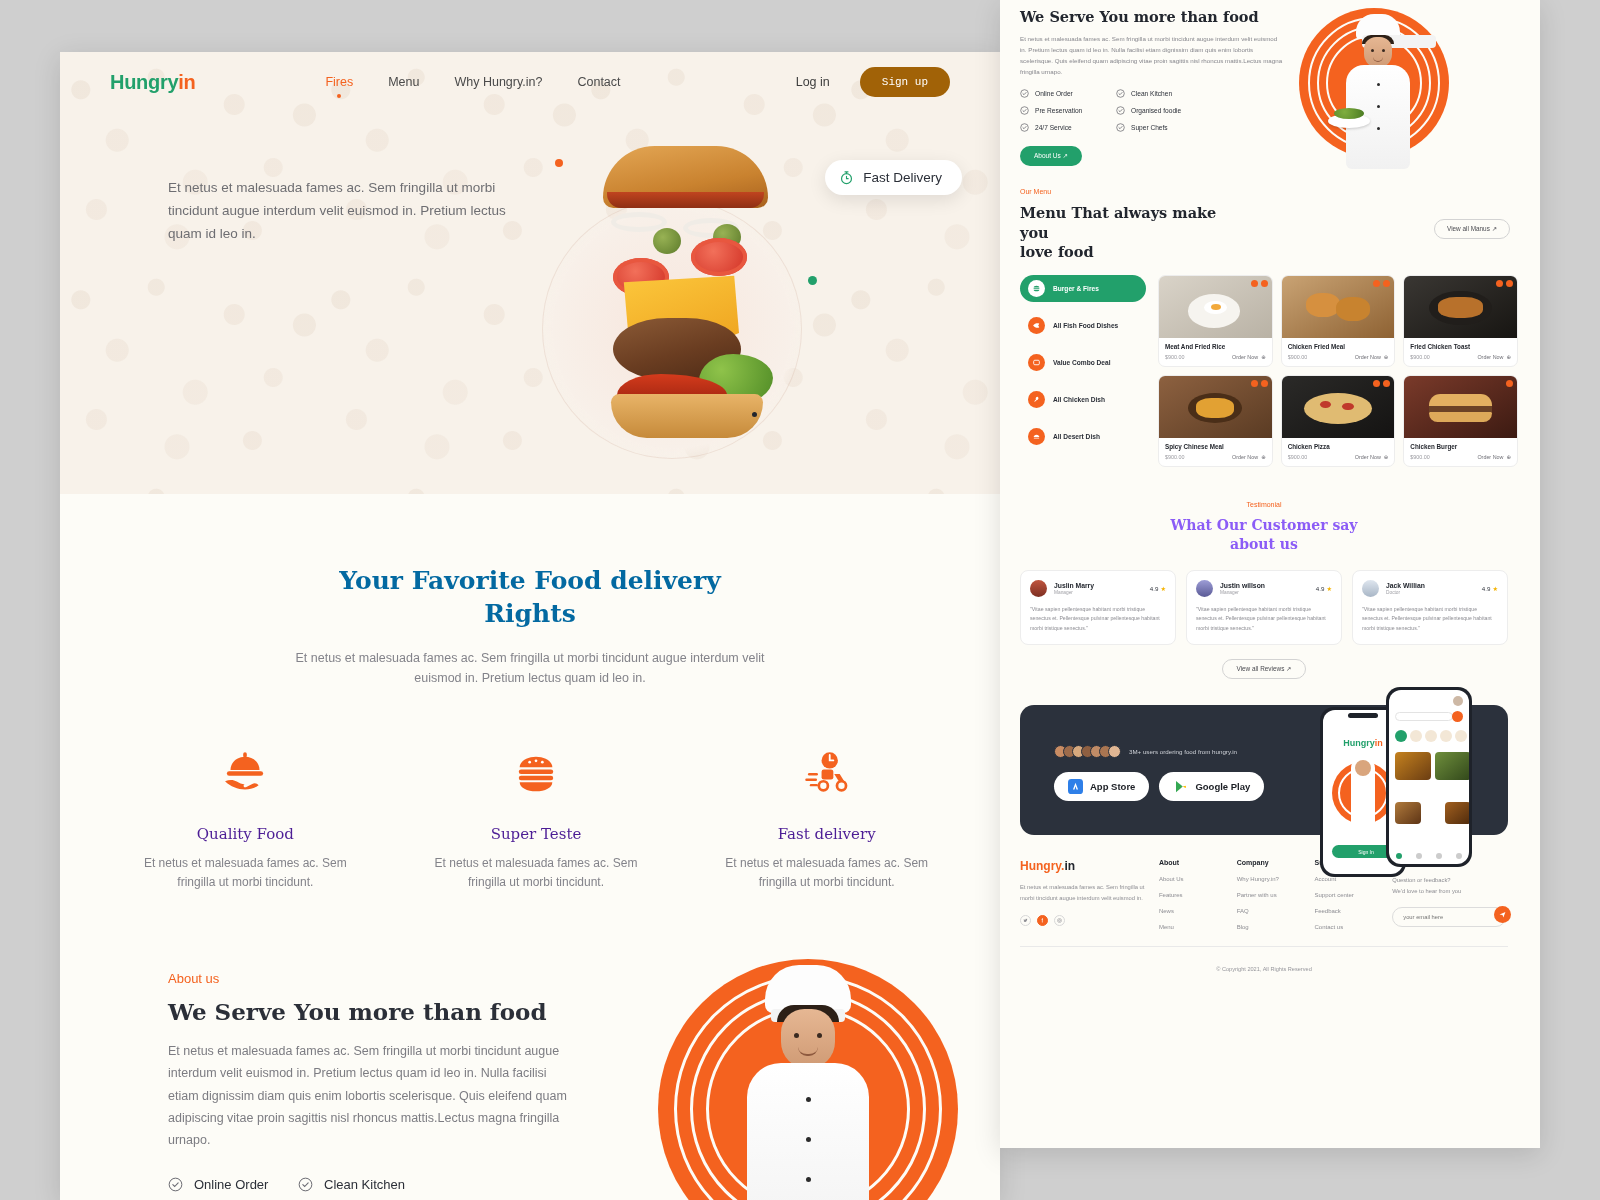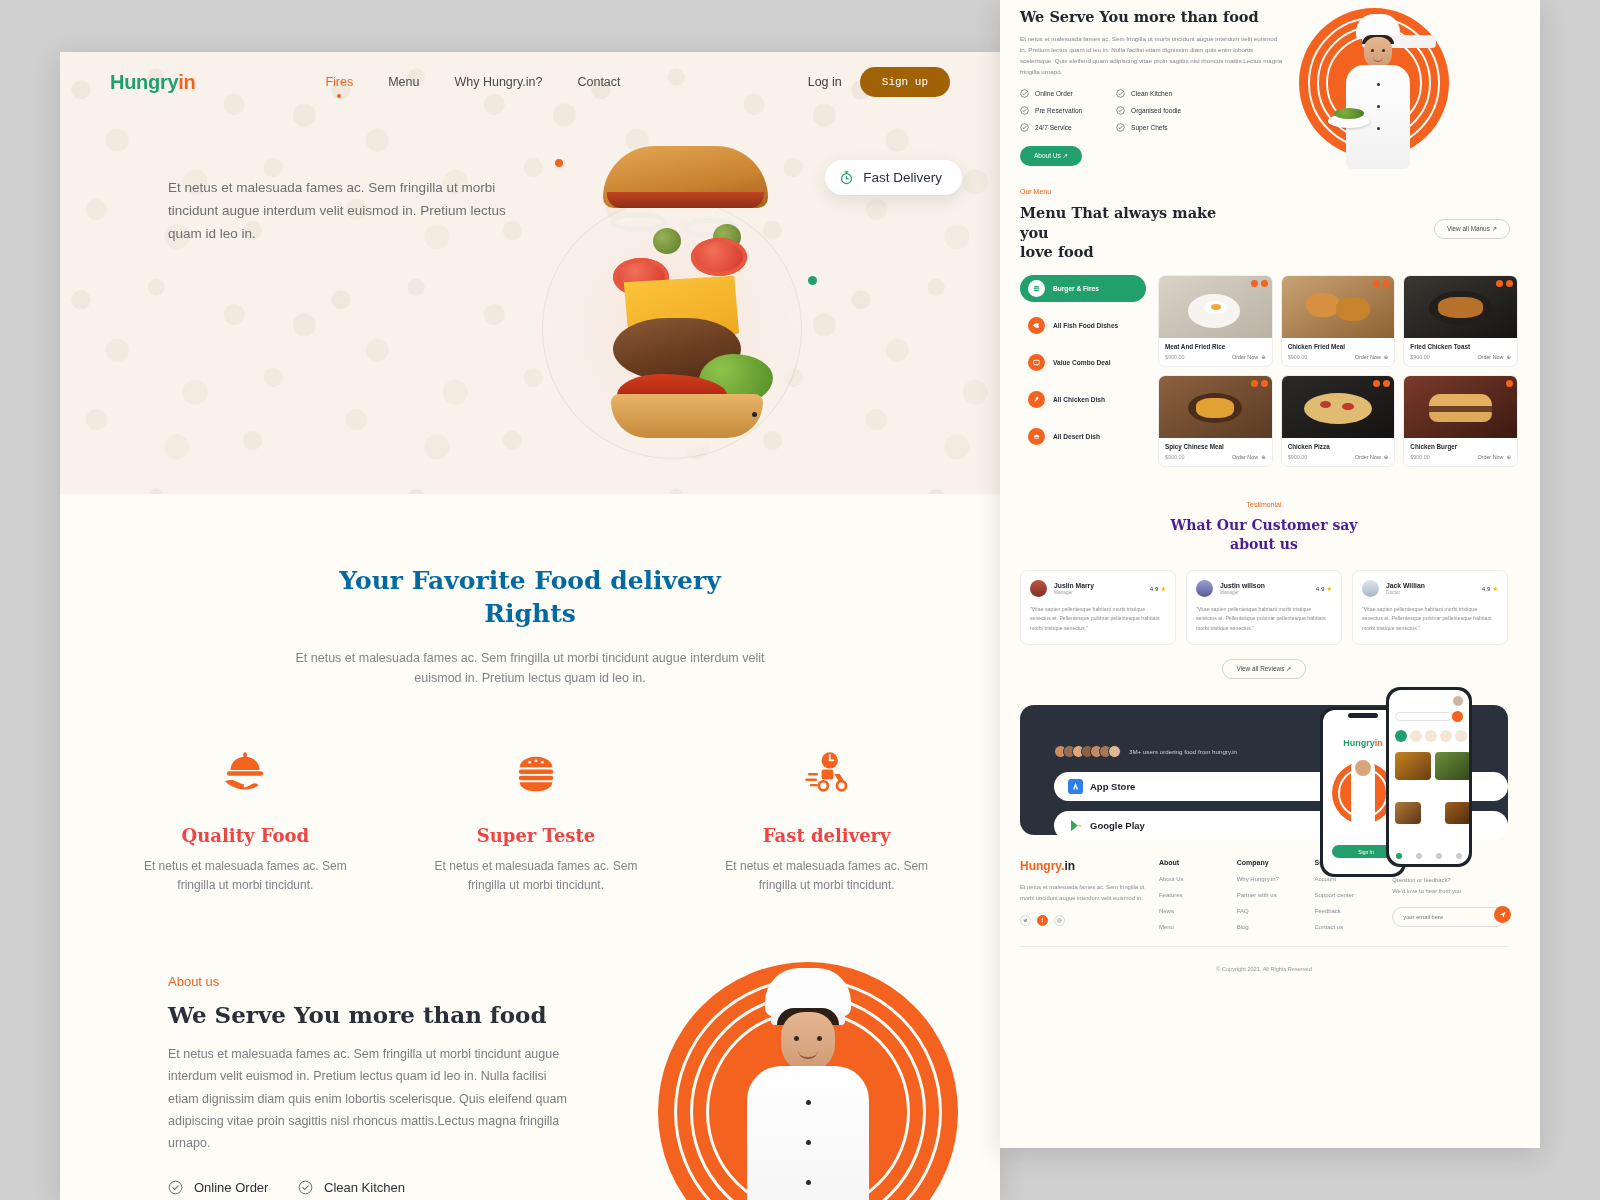--- a/index.html
+++ b/index.html
@@ -41,21 +41,21 @@
   .logo { font-size:20px; font-weight:700; letter-spacing:-.3px; }
   .logo .g { color:#22a06b; }
   .logo .o { color:#f4621f; }
   .nav-links { display:flex; gap:35px; margin-left:130px; }
   .nav-link { font-size:12.5px; color:#4a4a4a; position:relative; cursor:pointer; }
   .nav-link.active { color:#f4621f; }
   .nav-link.active:after {
     content:""; position:absolute; left:50%; transform:translateX(-50%);
     bottom:-9px; width:4px; height:4px; border-radius:50%; background:#f4621f;
   }
-  .nav-right { margin-left:auto; display:flex; align-items:center; gap:18px; }
+  .nav-right { margin-left:auto; display:flex; align-items:center; gap:30px; }
   .login-link { font-size:12.5px; color:#3d3d3d; cursor:pointer; }
   .signup-btn {
     background:#a16207; color:#fff; border:none; border-radius:16px;
     padding:9px 22px; font-size:11px; cursor:pointer;
     font-family:Liberation Mono, monospace;
   }
   .hero-inner { position:relative; z-index:2; display:flex; padding:42px 0 0 0; }
   .hero-left { width:420px; padding-left:108px; }
   h1.hero-title {
     font-size:44px; line-height:1.21; color:#2b2f38; font-weight:700;
@@ -121,21 +121,21 @@
   }
   .badge-fast span { font-size:13.5px; color:#2b2f38; }
 
   
   .serve { padding:58px 0 0; text-align:center; background:#fdfcf7; }
   .eyebrow { color:#f4621f; font-size:13px; }
   .serve h2 { margin-top:12px; font-size:25px; color:#0369a1; line-height:1.32; font-weight:700;}
   .serve p.lead { margin:18px auto 0; width:470px; font-size:12.5px; color:#83838a; line-height:1.62; }
   .features { display:flex; margin-top:56px; padding:0 28px 0 40px; }
   .feature { flex:1; text-align:center; padding:0 28px; }
-  .feature h3 { margin-top:18px; font-size:18px; color:#ef4444; font-weight:700; }
+  .feature h3 { margin-top:18px; font-size:15px; color:#4c1d95; font-weight:400; }
   .feature p { margin-top:11px; font-size:12px; color:#83838a; line-height:1.65; }
 
   
   .about { display:flex; margin-top:78px; padding-left:108px; position:relative; }
   .about-left { width:430px; }
   .about h2 { margin-top:12px; font-size:23px; color:#2b2f38; font-weight:700; }
   .about p.body { margin-top:15px; font-size:12.5px; color:#7c7c82; line-height:1.78; width:412px; }
   .checks { margin-top:26px; display:grid; grid-template-columns:130px 1fr; row-gap:18px; }
   .check { display:flex; align-items:center; gap:11px; font-size:13px; color:#2b2f38; }
   .chef-wrap { position:absolute; right:42px; top:-12px; width:300px; height:300px; }
@@ -212,21 +212,21 @@
   .dish-img { position:relative; height:62px; }
   .dish-acts { position:absolute; right:4px; top:4px; display:flex; gap:3px; }
   .dish-act { width:7px; height:7px; border-radius:50%; background:#f4621f; }
   .dish-meta { padding:5px 6px 6px; }
   .dish-name { font-size:6.3px; color:#23262d; font-weight:700; }
   .dish-row { margin-top:4px; display:flex; align-items:center; }
   .dish-price { font-size:5.4px; color:#9a9aa0; }
   .dish-order { margin-left:auto; font-size:5.4px; color:#6f6f76; display:flex; gap:3px; align-items:center; }
 
   .r-testi { margin-top:34px; text-align:center; }
-  .r-testi h2 { margin-top:8px; font-size:14px; color:#4c1d95; font-weight:700; line-height:1.35; }
+  .r-testi h2 { margin-top:8px; font-size:14px; color:#8b5cf6; font-weight:700; line-height:1.35; }
   .t-cards { margin-top:16px; display:flex; gap:10px; padding:0 10px; }
   .t-card { flex:1; background:#fff; border:1px solid #ededed; border-radius:8px; padding:9px 9px 11px; text-align:left; }
   .t-head { display:flex; align-items:center; gap:7px; }
   .t-av { width:17px; height:17px; border-radius:50%; flex:none; }
   .t-name { font-size:6.8px; font-weight:700; color:#22262e; }
   .t-role { font-size:4.8px; color:#a0a0a6; margin-top:1px; }
   .t-rate { margin-left:auto; font-size:6.2px; color:#33373f; display:flex; gap:2px; align-items:center; }
   .t-quote { margin-top:8px; font-size:5.2px; line-height:1.85; color:#8c8c92; }
   .view-reviews {
     margin:14px auto 0; display:block; border:1px solid #d3d3d3; background:transparent;
@@ -237,21 +237,21 @@
   .app-band {
     position:relative; margin:26px 10px 0 10px; height:130px;
     background:#2b313c; border-radius:14px; padding:28px 0 0 34px; overflow:visible;
   }
   .app-band h2 { font-size:15px; color:#fff; font-weight:700; }
   .app-users { margin-top:12px; display:flex; align-items:center; gap:8px; }
   .av-stack { display:flex; }
   .av-stack i { width:13px; height:13px; border-radius:50%; border:1.4px solid #2b313c; margin-left:-4px; display:block; }
   .av-stack i:first-child { margin-left:0; }
   .app-users span { font-size:6.2px; color:#cfd2d8; }
-  .store-btns { margin-top:14px; display:flex; gap:10px;flex-direction:column; }
+  .store-btns { margin-top:14px; display:flex; gap:10px; }
   .store-btn { background:#fff; border:none; border-radius:16px; padding:7px 14px;
     display:flex; align-items:center; gap:7px; cursor:pointer; font-family:"Liberation Sans",sans-serif; }
   .store-btn span { font-size:9.5px; color:#1b1e24; font-weight:700; }
   .phones { position:absolute; right:6px; top:-58px; width:200px; height:190px; }
   .phone { position:absolute; border-radius:14px; background:#1e222a; padding:3px; }
   .phone-inner { width:100%; height:100%; background:#fff; border-radius:12px; overflow:hidden; position:relative; }
 
   .r-footer { padding:24px 10px 0 10px; display:flex; }
   .f-brand { width:150px; }
   .f-logo { font-size:12px; font-weight:700; }

